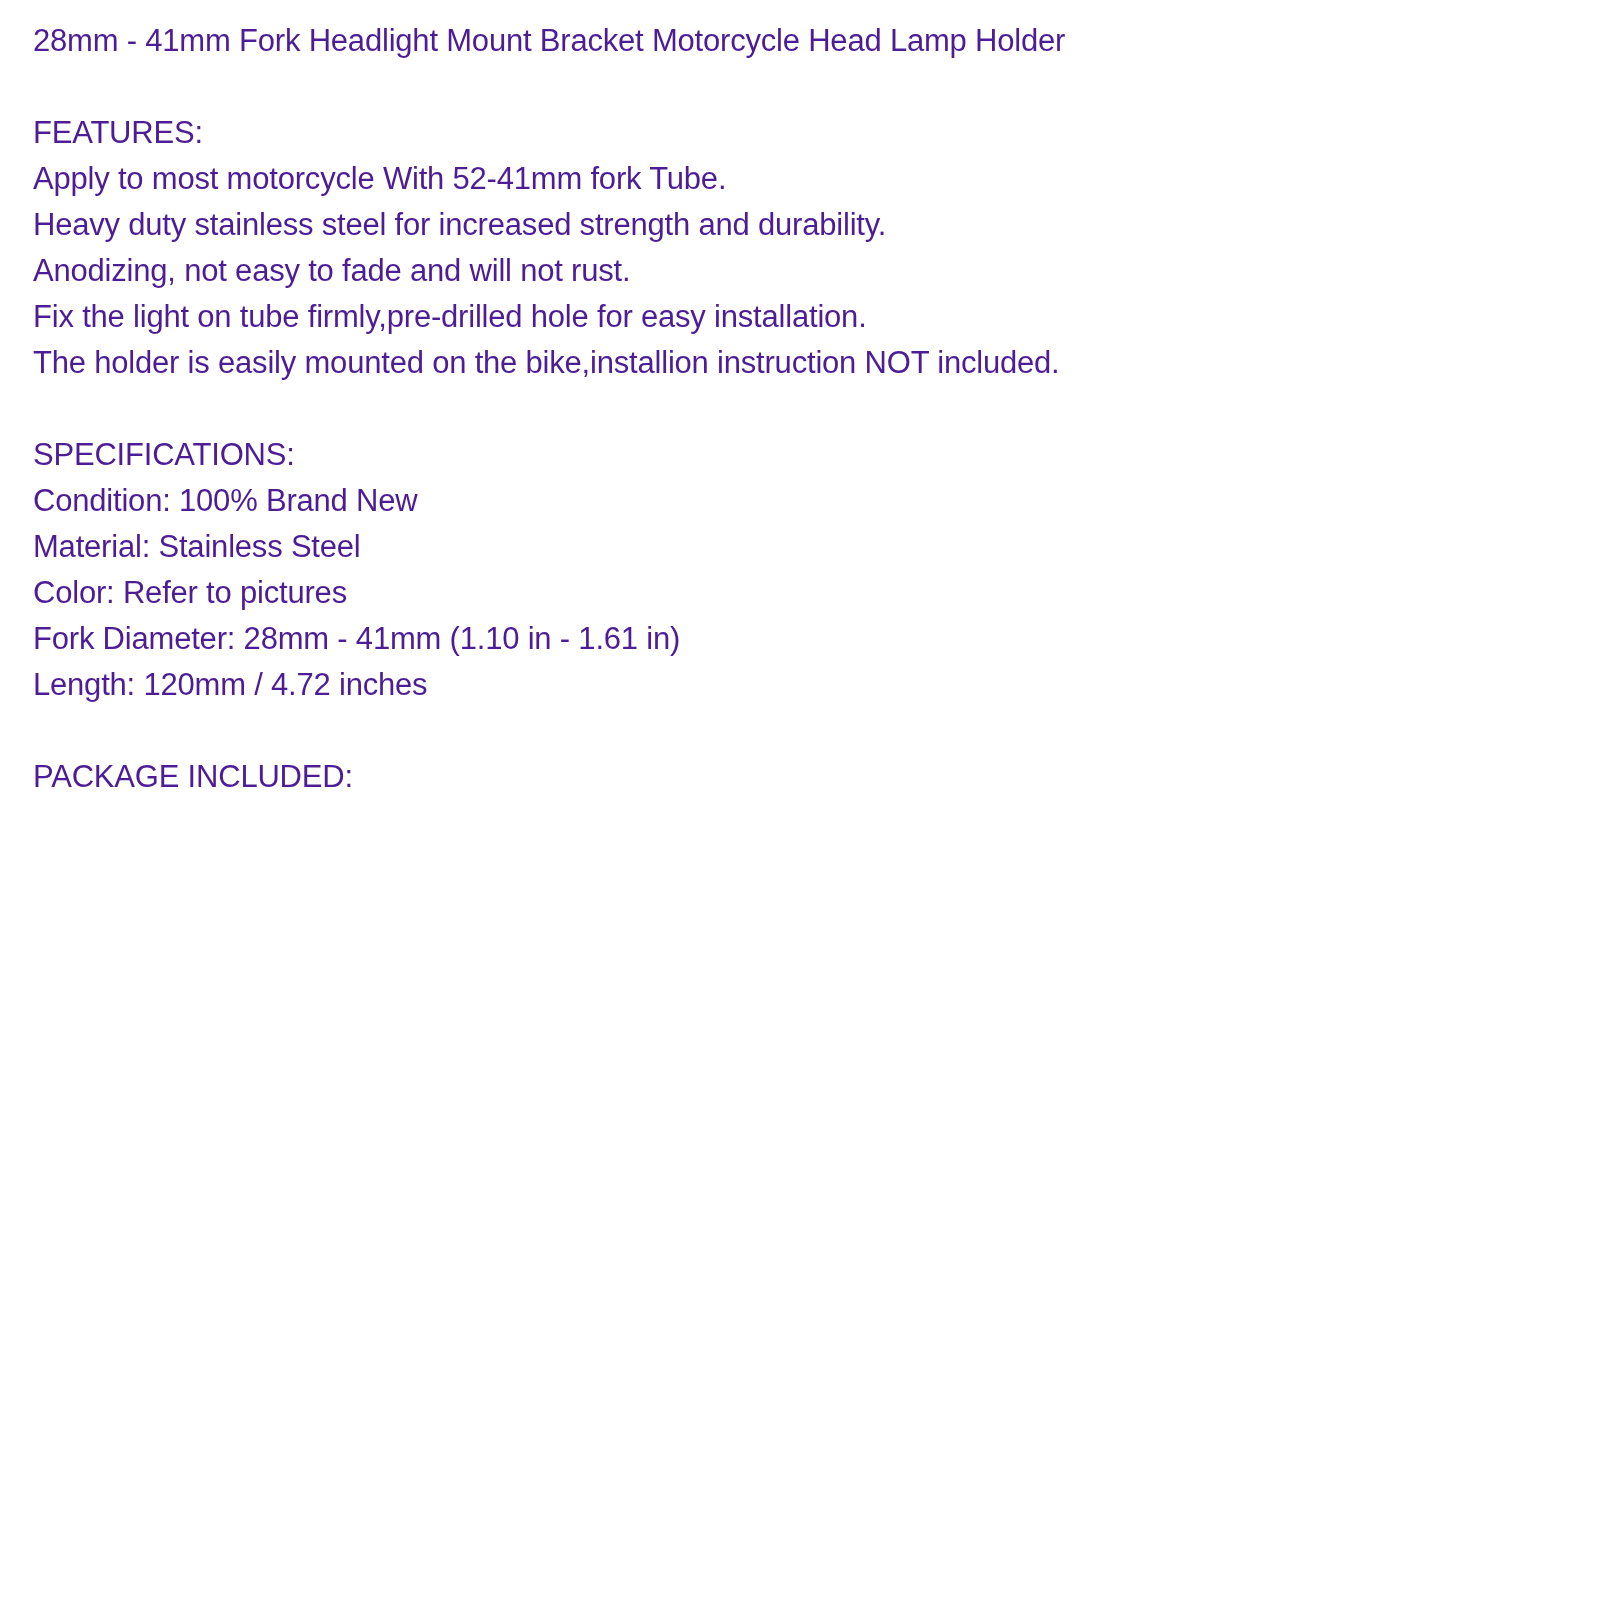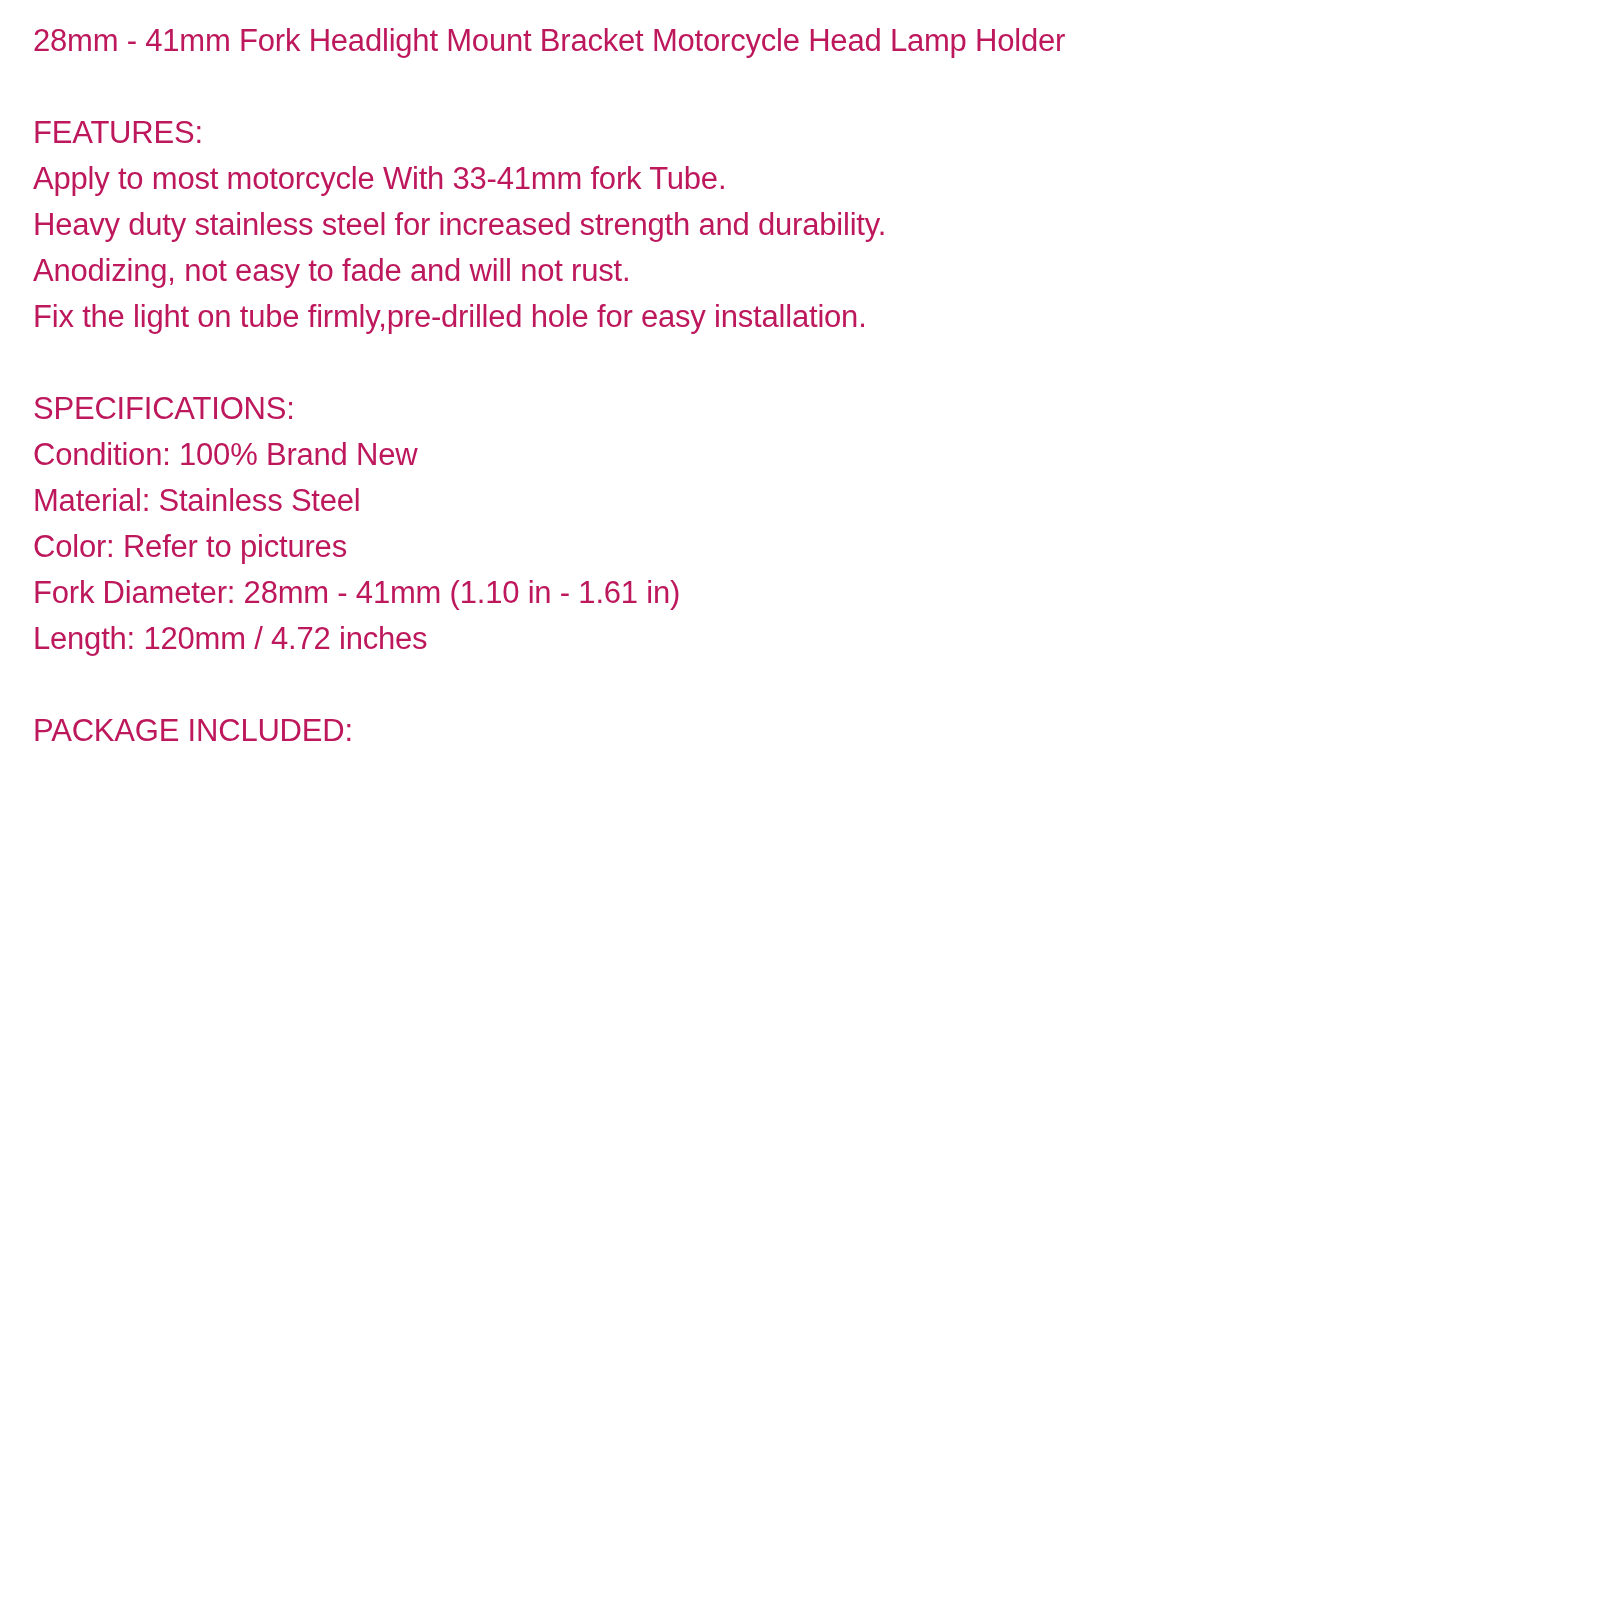--- a/index.html
+++ b/index.html
@@ -12,21 +12,21 @@
     width: 1600px;
     height: 1600px;
     background: #ffffff;
     overflow: hidden;
     box-sizing: border-box;
     padding: 18px 30px 0 33px;
     font-family: "Liberation Sans", sans-serif;
     font-size: 31px;
     line-height: 46px;
     letter-spacing: -0.2px;
-    color: #be185d;
+    color: #4c1d95;
   }
   .page p {
     margin: 0;
     white-space: nowrap;
   }
   .title-line {
     margin-bottom: 46px !important;
   }
   .section {
     margin-bottom: 46px;
@@ -34,24 +34,25 @@
 </style>
 </head>
 <body>
 
 <div class="page">
 
   <p class="title-line">28mm - 41mm Fork Headlight Mount Bracket Motorcycle Head Lamp Holder</p>
 
   <div class="section">
     <p>FEATURES:</p>
-    <p>Apply to most motorcycle With 33-41mm fork Tube.</p>
+    <p>Apply to most motorcycle With 52-41mm fork Tube.</p>
     <p>Heavy duty stainless steel for increased strength and durability.</p>
     <p>Anodizing, not easy to fade and will not rust.</p>
     <p>Fix the light on tube firmly,pre-drilled hole for easy installation.</p>
+    <p>The holder is easily mounted on the bike,installion instruction NOT included.</p>
   </div>
 
   <div class="section">
     <p>SPECIFICATIONS:</p>
     <p>Condition: 100% Brand New</p>
     <p>Material: Stainless Steel</p>
     <p>Color: Refer to pictures</p>
     <p>Fork Diameter: 28mm - 41mm (1.10 in - 1.61 in)</p>
     <p>Length: 120mm / 4.72 inches</p>
   </div>

